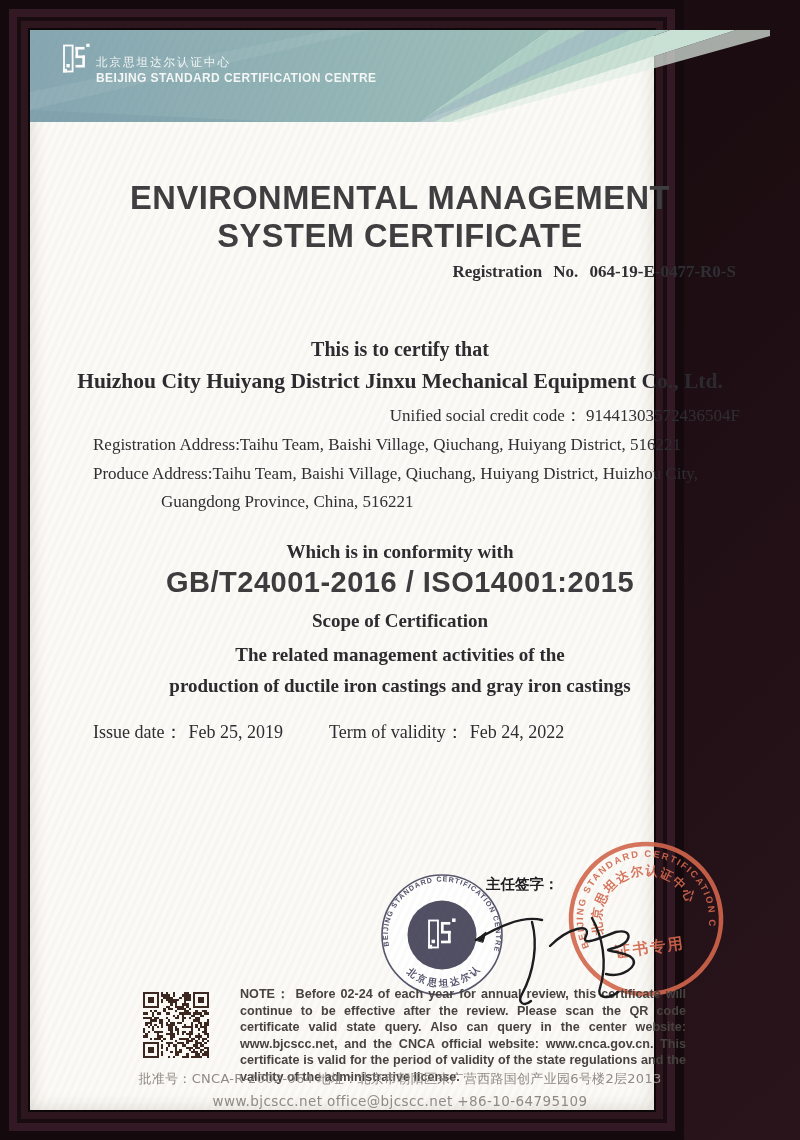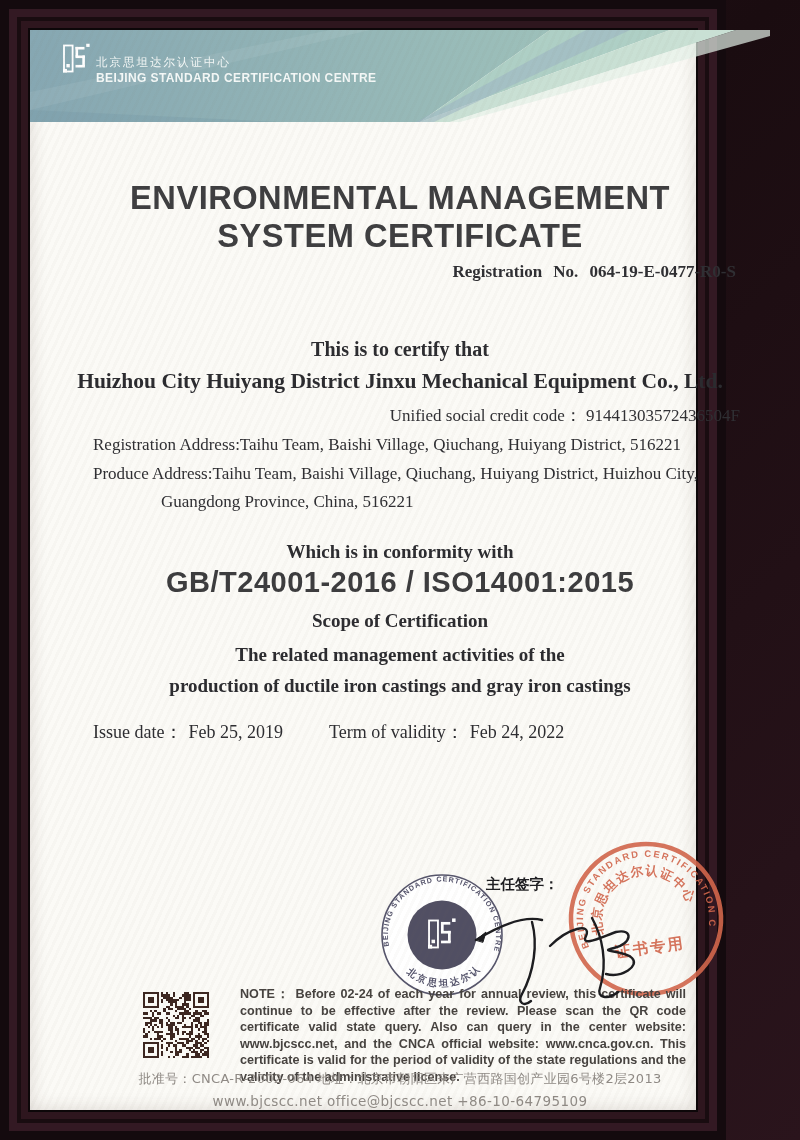--- a/index.html
+++ b/index.html
@@ -11,21 +11,20 @@
   .paper{
     position:absolute;left:30px;top:30px;width:624px;height:1080px;
     background:#fbfaf6;
     box-shadow:
       0 0 0 2px #0d0709,
       0 0 0 9px #2e161e,
       0 0 0 13px #190c10,
       0 0 0 21px #331923,
       0 0 0 30px #140a0e,
       inset 0 0 18px rgba(60,40,30,.16);
-    padding-left: 42px;
   }
   .paper::after{ 
     content:"";position:absolute;inset:0;pointer-events:none;
     background:repeating-linear-gradient(115deg,rgba(120,110,90,.03) 0 3px,transparent 3px 7px);
   }
 
   
   .header{position:absolute;left:0;top:0;width:740px;height:92px;}
   .header svg.band{position:absolute;inset:0;}
   .org{position:absolute;left:66px;top:26px;color:#f4f8f7;line-height:1.15;}

